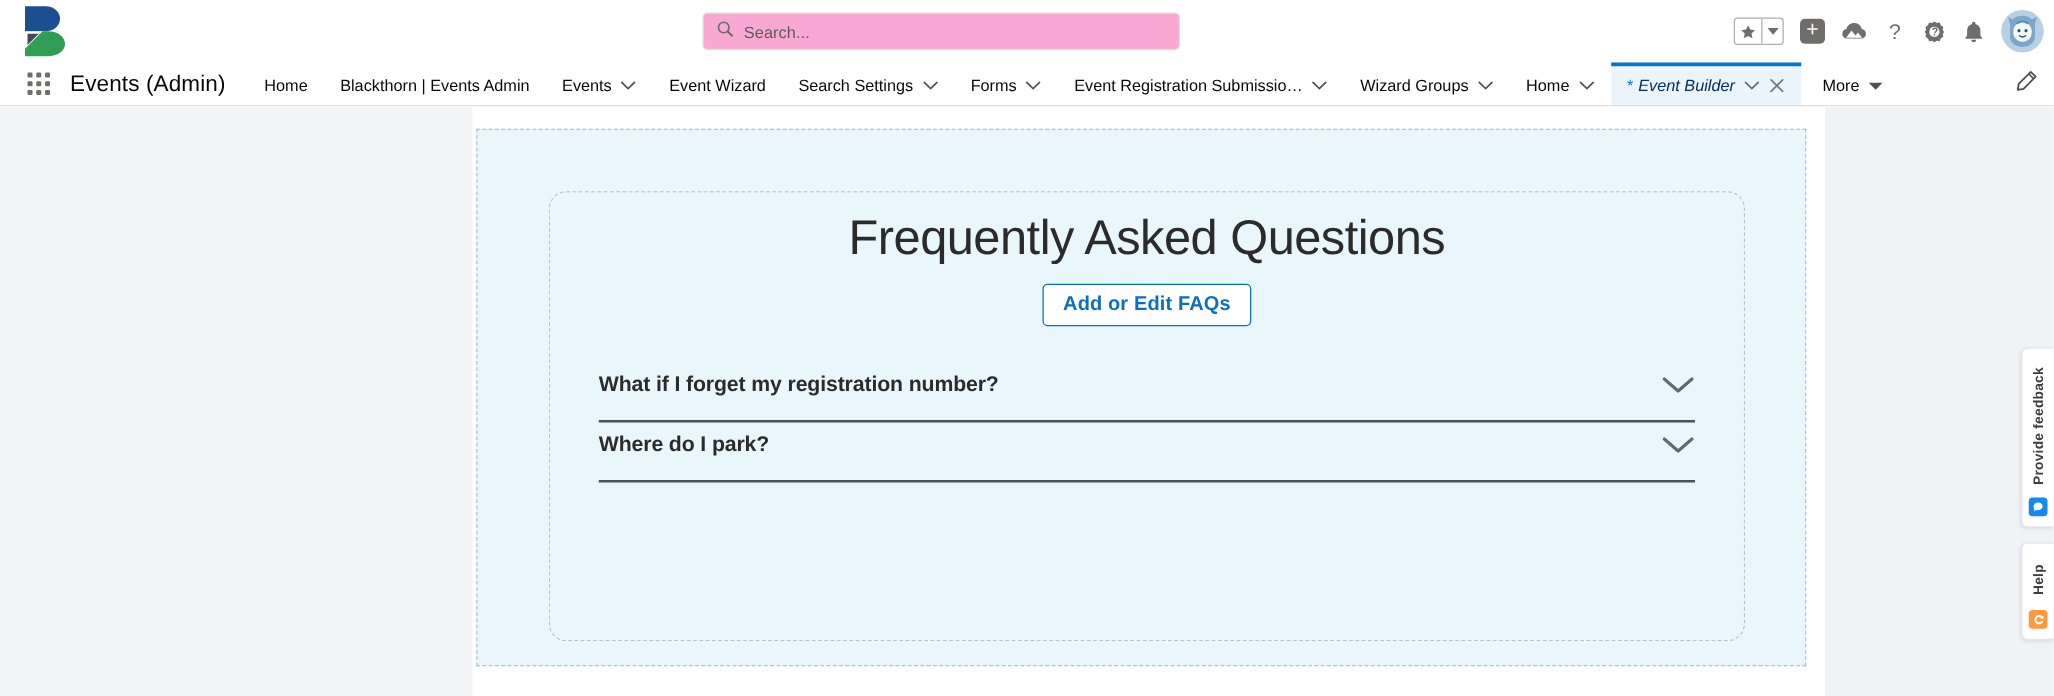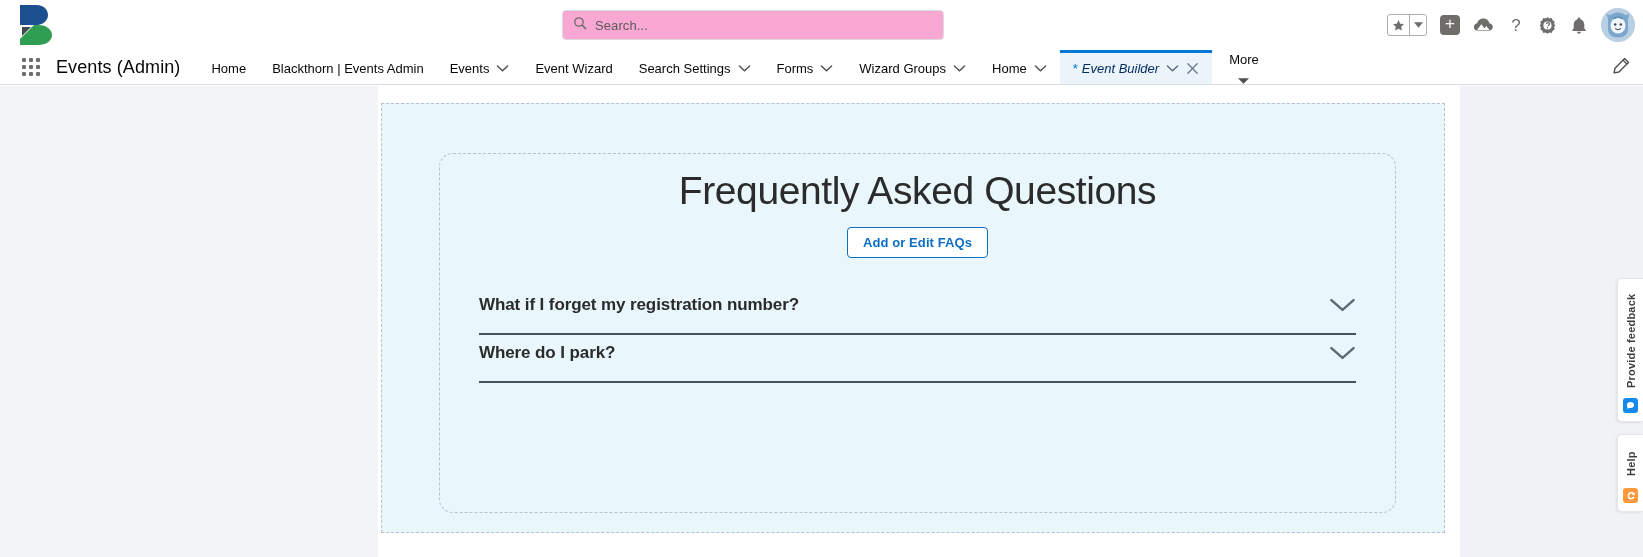--- a/index.html
+++ b/index.html
@@ -97,21 +97,21 @@
   }
   .tab-label { line-height: 1; }
   .tab.active {
     background: #ecf4fb;
     border-top: 3px solid #0176d3;
     font-style: italic; color: #0b5cab;
   }
   .tab.active .tab-label { font-style: italic; color: #032d60; font-weight: 400; }
   .tab-asterisk { color: #0176d3; font-size: 13px; font-style: normal; margin-right: -3px; }
   .tab-close { display: flex; align-items: center; justify-content: center; }
-  .tab.more { margin-left: 4px; flex-direction: column; }
+  .tab.more { margin-left: 4px; }
   .pencil-wrap {
     width: 44px; display: flex; align-items: center; justify-content: center;
   }
 
   
   .page-body {
     position: absolute; top: 86px; left: 0; width: 1643px; height: 471px;
     background: #f3f5f7;
   }
   .left-gutter {
@@ -143,21 +143,21 @@
   .faq-title {
     text-align: center;
     font-size: 39px; color: #2b2b2b; font-weight: 400;
     letter-spacing: -.4px;
     margin-top: 15px;
   }
   .faq-edit-btn-wrap { display: flex; justify-content: center; margin-top: 14px; }
   .faq-edit-btn {
     border: 1px solid #0d6fc0; border-radius: 4px;
     background: #ffffff; color: #0b6ec4;
-    font-size: 13px; font-weight: 700;
+    font-size: 16px; font-weight: 700;
     padding: 7px 15px; cursor: pointer;
     font-family: "Liberation Sans", sans-serif;
     letter-spacing: .1px;
   }
   .faq-list { margin: 29px 39px 0 39px; }
   .faq-item {
     border-bottom: 2px solid #44545f;
     padding: 8px 0 18px 0;
     display: flex; align-items: center; justify-content: space-between;
     cursor: pointer;
@@ -344,20 +344,28 @@
 
     <div class="tab">
       <span class="tab-label">Forms</span>
       <span>
         <svg width="13" height="9" viewBox="0 0 14 9">
             <polyline points="1.5,1.8 7,7 12.5,1.8" fill="none" stroke="#514f4d" stroke-width="1.5" stroke-linecap="round"></polyline>
           </svg>
       </span>
     </div>
 
+    <div class="tab">
+      <span class="tab-label">Event Registration Submissio…</span>
+      <span>
+        <svg width="13" height="9" viewBox="0 0 14 9">
+            <polyline points="1.5,1.8 7,7 12.5,1.8" fill="none" stroke="#514f4d" stroke-width="1.5" stroke-linecap="round"></polyline>
+          </svg>
+      </span>
+    </div>
 
     <div class="tab">
       <span class="tab-label">Wizard Groups</span>
       <span>
         <svg width="13" height="9" viewBox="0 0 14 9">
             <polyline points="1.5,1.8 7,7 12.5,1.8" fill="none" stroke="#514f4d" stroke-width="1.5" stroke-linecap="round"></polyline>
           </svg>
       </span>
     </div>
 

